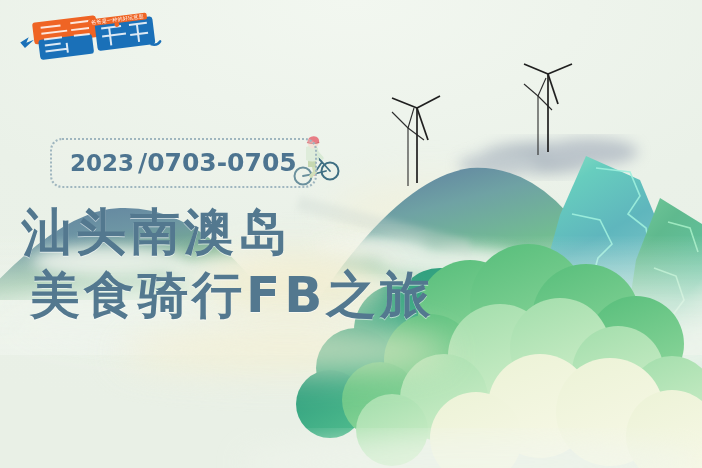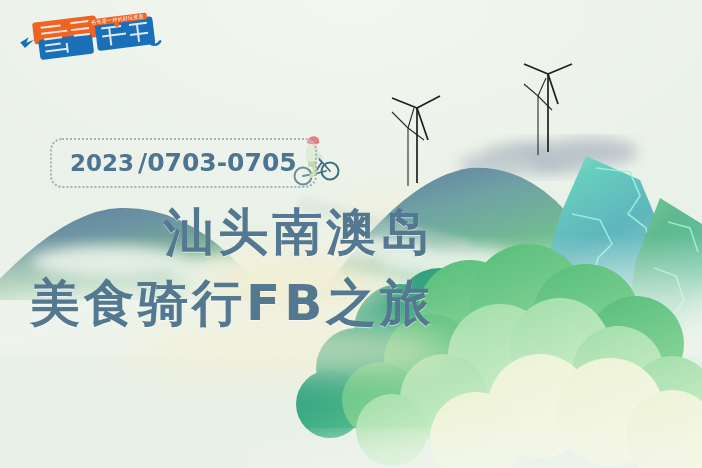--- a/index.html
+++ b/index.html
@@ -46,24 +46,23 @@
   .date-year{font-size:23px;font-weight:bold;letter-spacing:0px;font-family:"DejaVu Sans",sans-serif;}
   .date-range{font-size:25px;font-weight:bold;letter-spacing:0px;font-family:"DejaVu Sans",sans-serif;}
 
   
   .headline{
     position:absolute;left:22px;top:203px;
     color:#53788f;
     font-family:"DejaVu Sans", sans-serif;
     font-weight:bold;
     line-height:1.17;
-    text-align:right;
   }
   .hl-1{font-size:50px;letter-spacing:4px;text-shadow:0 1px 0 rgba(255,255,255,.55);}
-  .hl-2{font-size:50px;letter-spacing:4px;margin-top:12px;margin-left:8px;
+  .hl-2{font-size:50px;letter-spacing:4px;margin-top:4px;margin-left:8px;
         text-shadow:0 1px 0 rgba(255,255,255,.55);}
 
   
   .cyclist{position:absolute;left:292px;top:134px;width:52px;height:54px;}
 </style>
 </head>
 <body>
 
 <div class="poster">
 

